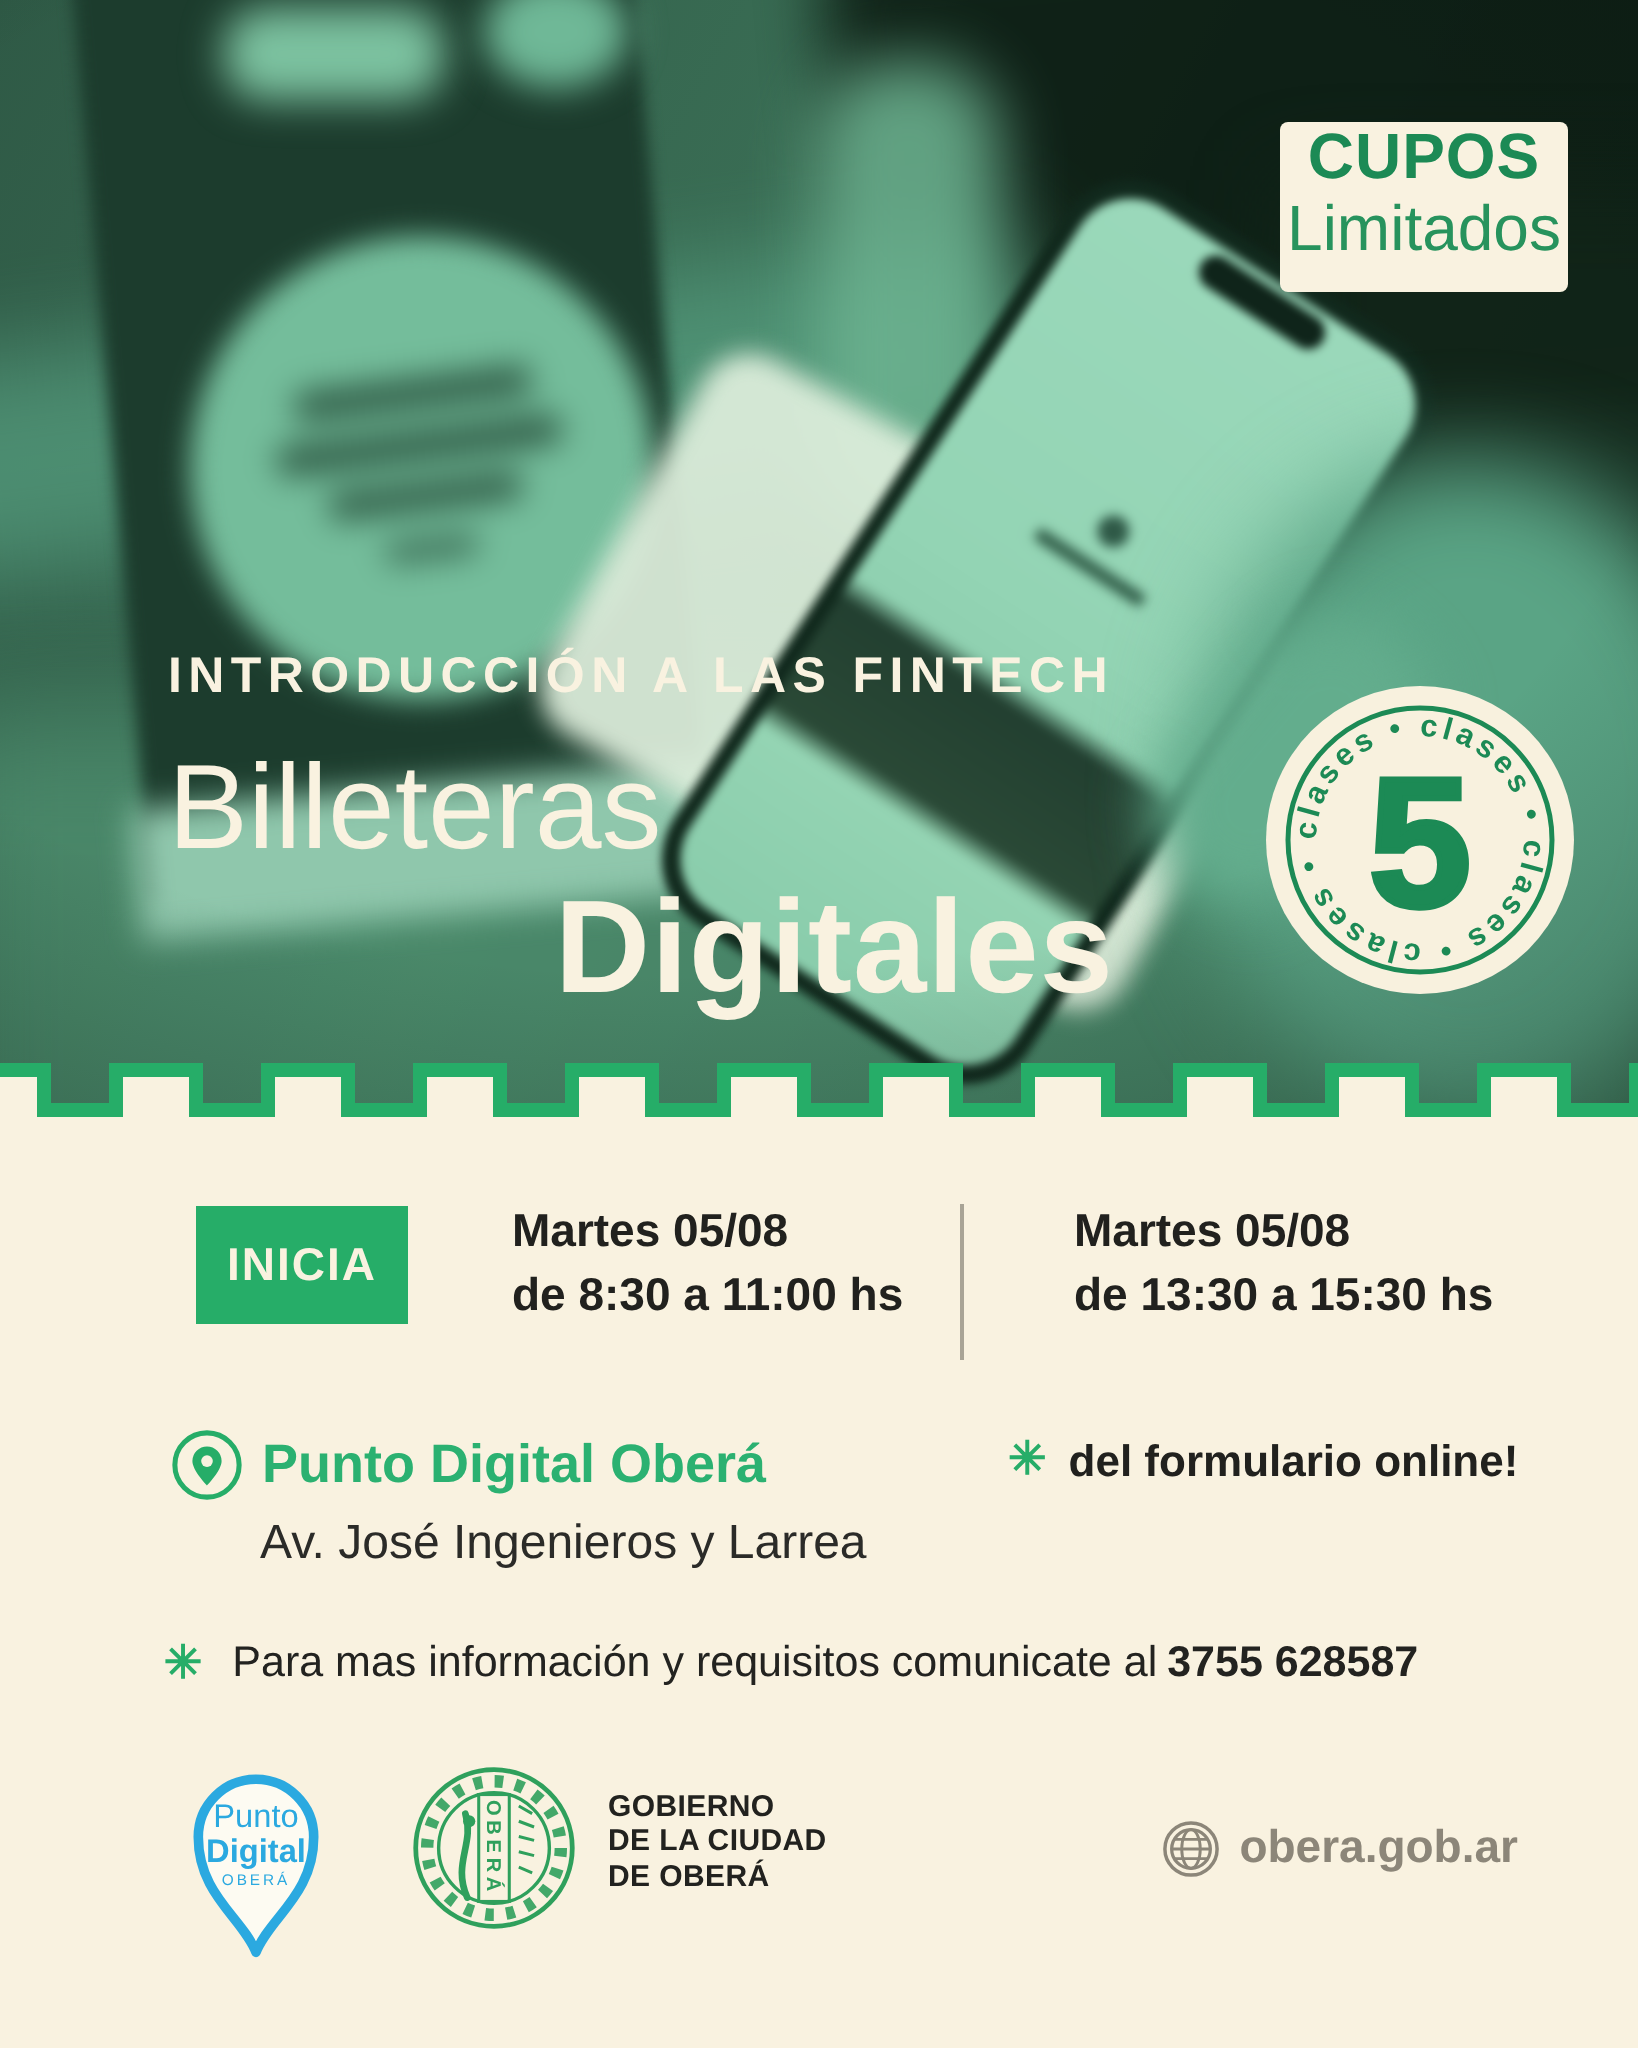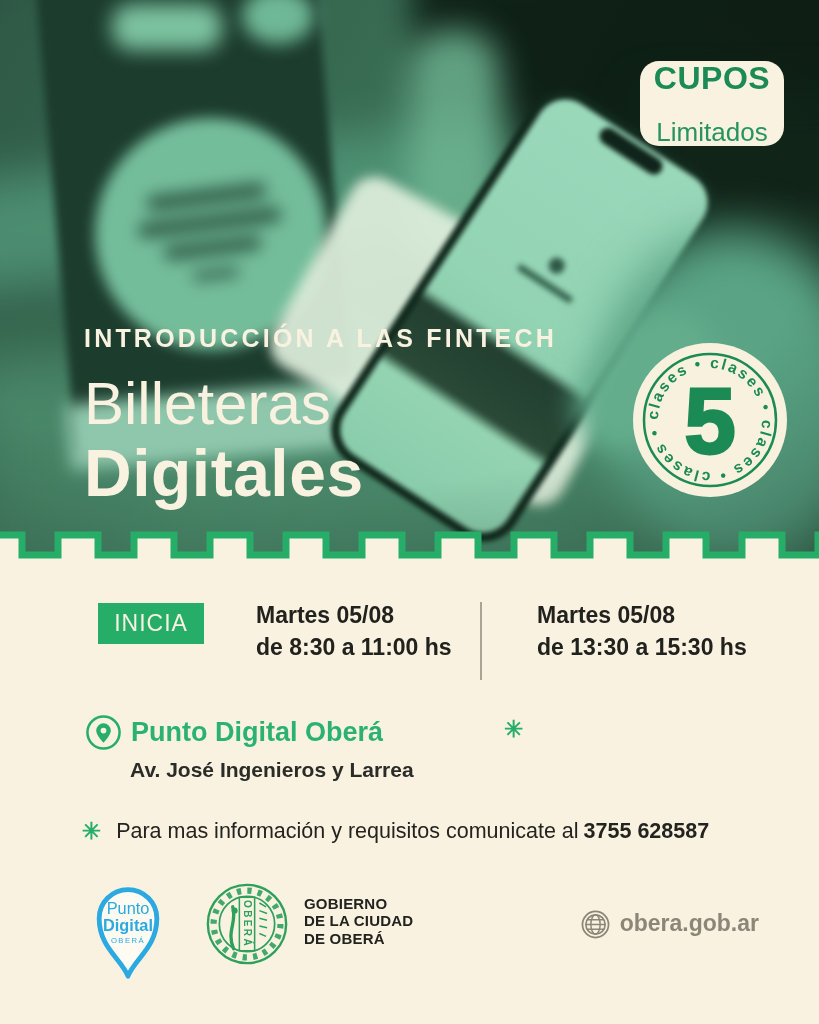--- a/index.html
+++ b/index.html
@@ -44,46 +44,46 @@
     background:linear-gradient(180deg,#9AD8BA 0%,#93D4B4 48%,#8FD0B0 57%,#223F30 60%,#2A4936 75%,#94D4B3 78%,#89CCAB 100%);}
   .ph-notch{left:50%;top:13px;transform:translateX(-50%);width:72px;height:17px;border-radius:9px;background:#0F241A;}
   .ph-applogo{left:50%;top:150px;transform:translateX(-50%);width:16px;height:16px;border-radius:50%;background:#2E5846;filter:blur(1.5px);}
   .ph-apptext{left:50%;top:176px;transform:translateX(-50%);width:64px;height:7px;border-radius:3px;background:#35624D;filter:blur(1.5px);}
   .ph-hand{right:-50px;top:230px;width:270px;height:330px;background:#5AA485;filter:blur(24px);border-radius:50%;}
   .ph-thumb{left:598px;top:300px;width:95px;height:160px;background:#63AD8D;filter:blur(14px);border-radius:48px;transform:rotate(40deg);}
   .ph-vignette{left:0;top:0;width:100%;height:100%;
     background:radial-gradient(ellipse 120% 100% at 42% 38%, rgba(0,0,0,0) 48%, rgba(8,20,14,.5) 100%);}
   
   .cupos{position:absolute;left:640px;top:61px;width:144px;height:85px;background:var(--cream);
-    border-radius:19px;display:flex;flex-direction:column;align-items:center;justify-content:space-between;line-height:1.08;}
+    border-radius:4px;display:flex;flex-direction:column;align-items:center;justify-content:flex-start;line-height:1.08;}
   .cupos-title{font-size:32px;font-weight:bold;color:var(--deep-green);letter-spacing:.5px;}
-  .cupos-sub{font-size:26px;color:#27935D;margin-top:1px;}
+  .cupos-sub{font-size:32px;color:#27935D;margin-top:1px;}
   
   .hero{position:absolute;left:84px;top:324px;color:var(--cream);}
   .kicker{font-size:25px;font-weight:bold;letter-spacing:3.2px;}
   .title1{font-size:60px;font-weight:normal;margin-top:21px;line-height:1;}
-  .title2{font-size:66px;font-weight:bold;margin-top:6px;line-height:1;letter-spacing:.5px;}
+  .title2{font-size:66px;font-weight:bold;margin-top:6px;line-height:1;letter-spacing:.5px;text-align:right;}
   
   .classes-badge{position:absolute;left:632px;top:342px;width:156px;height:156px;}
   
   .divider{position:absolute;left:0;top:528px;width:819px;height:44px;}
   
   .schedule{position:absolute;left:98px;top:600px;display:flex;align-items:flex-start;}
-  .inicia{width:106px;height:41px;margin-top:3px;background:var(--accent);color:var(--cream);
-    font-size:23px;font-weight:normal;letter-spacing:1px;display:flex;align-items:center;justify-content:center;}
+  .inicia{width:106px;height:59px;margin-top:3px;background:var(--accent);color:var(--cream);
+    font-size:23px;font-weight:bold;letter-spacing:1px;display:flex;align-items:center;justify-content:center;}
   .com{width:224px;margin-left:52px;}
   .com-name{font-size:22px;color:var(--text-green);margin-bottom:4px;}
   .com-date,.com-time{font-size:23px;font-weight:bold;color:var(--ink);line-height:1.38;}
   .vrule{width:2px;height:78px;background:#A9A496;margin-left:0;margin-top:2px;}
   .com2{margin-left:55px;width:230px;}
   
   .location{position:absolute;left:85px;top:714px;}
   .loc-top{display:flex;align-items:center;gap:9px;}
   .loc-name{font-size:27px;font-weight:bold;color:var(--text-green);}
-  .loc-addr{font-size:21px;color:#2B2B28;margin-top:7px;margin-left:45px;font-weight:bold;}
+  .loc-addr{font-size:24px;color:#2B2B28;margin-top:7px;margin-left:45px;}
   .signup{position:absolute;left:504px;top:716px;display:flex;align-items:flex-start;gap:11px;}
   .asterisk{color:var(--accent);font-size:23px;line-height:1.2;font-weight:bold;}
   .signup-lines{font-size:22px;font-weight:bold;color:var(--ink);line-height:1.36;}
   
   .contact{position:absolute;top:818px;left:50%;transform:translateX(-50%);margin-left:-14px;
     display:flex;align-items:center;gap:15px;white-space:nowrap;}
   .contact-text{font-size:21.5px;color:#232320;}
   .contact-text b{margin-left:5px;}
   
   .footer{position:absolute;left:88px;top:880px;width:671px;display:flex;align-items:flex-start;}
@@ -173,20 +173,21 @@
         <circle cy="-2" r="3" fill="#F9F2E0"></circle>
       </svg>
       <span class="loc-name">Punto Digital Oberá</span>
     </div>
     <div class="loc-addr">Av. José Ingenieros y Larrea</div>
   </div>
 
   <div class="signup">
     <span class="asterisk">✳</span>
     <div class="signup-lines">
+      <div>del formulario online!</div>
     </div>
   </div>
 
   <div class="contact">
     <span class="asterisk">✳</span>
     <span class="contact-text">
       <span>Para mas información y requisitos comunicate al</span><b>3755 628587</b>
     </span>
   </div>
 

